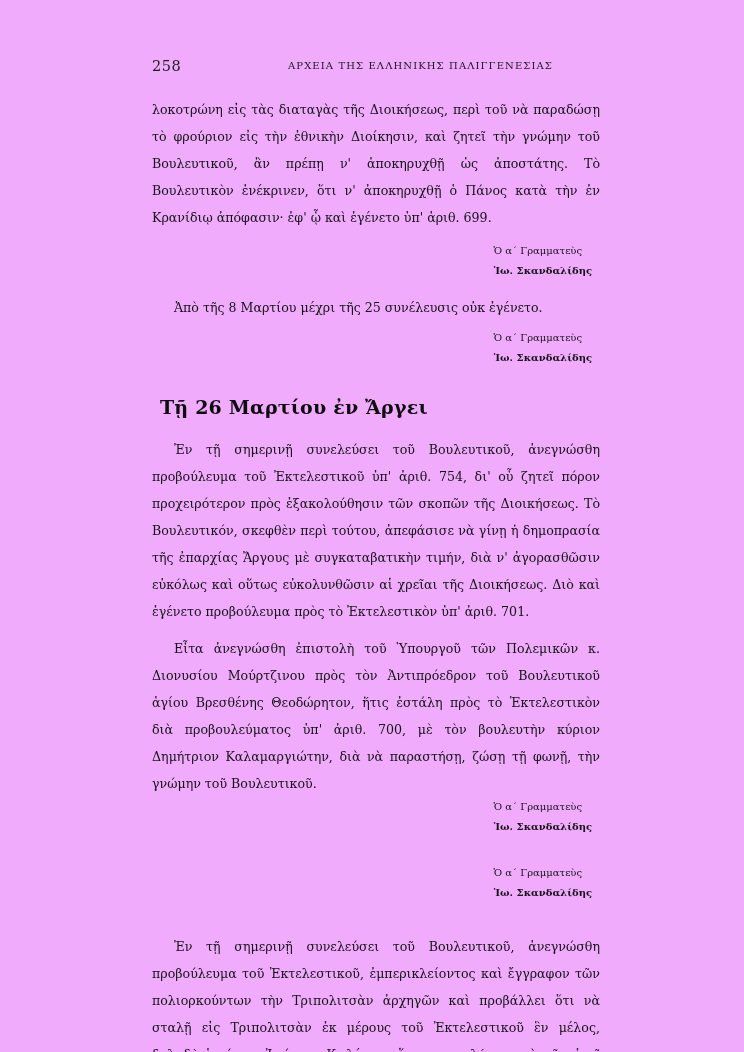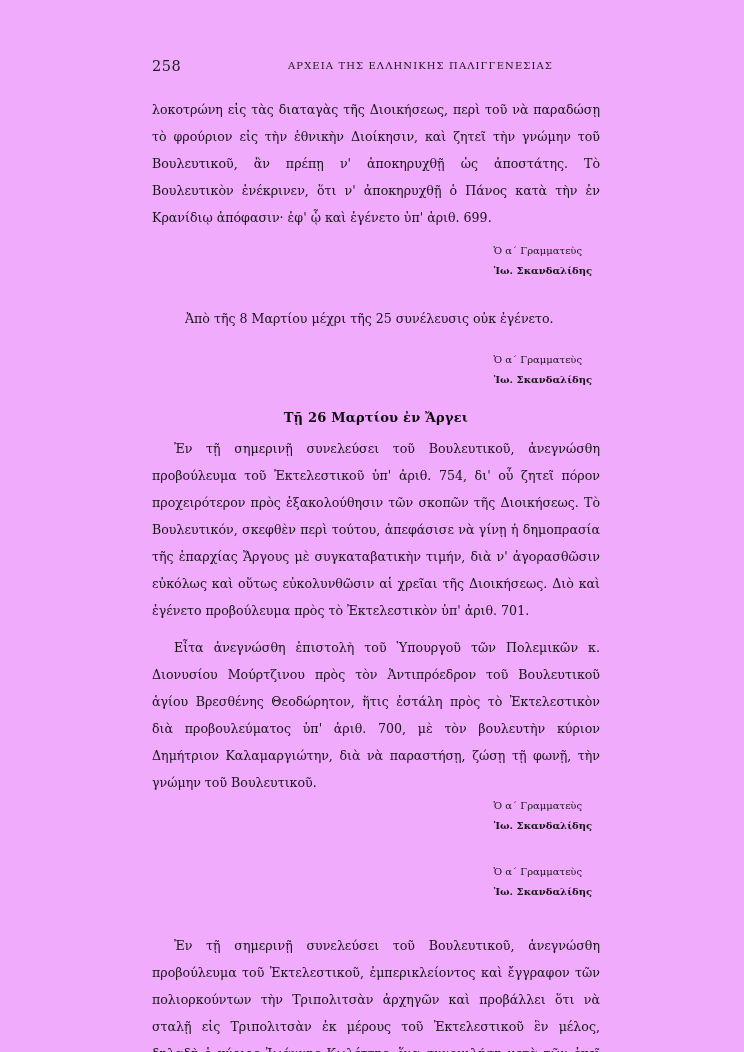--- a/index.html
+++ b/index.html
@@ -76,29 +76,28 @@
     text-align: right;
     padding-right: 18px;
     color: #141414;
     white-space: nowrap;
   }
   .signature.second {
     padding-right: 8px;
     font-weight: bold;
   }
   h2.section {
-    margin: 0;
-    font-size: 13px;
+    margin: 8px;
+    font-size: 19px;
     font-weight: bold;
-    text-align: center;
     letter-spacing: 0.2px;
     color: #0d0d0d;
   }
   .note {
-    margin: 11px;
+    margin: 0;
     font-size: 12.6px;
     line-height: 21.4px;
     text-indent: 22px;
     color: #141414;
   }
 </style>
 </head>
 <body>
 
 <div class="page">

